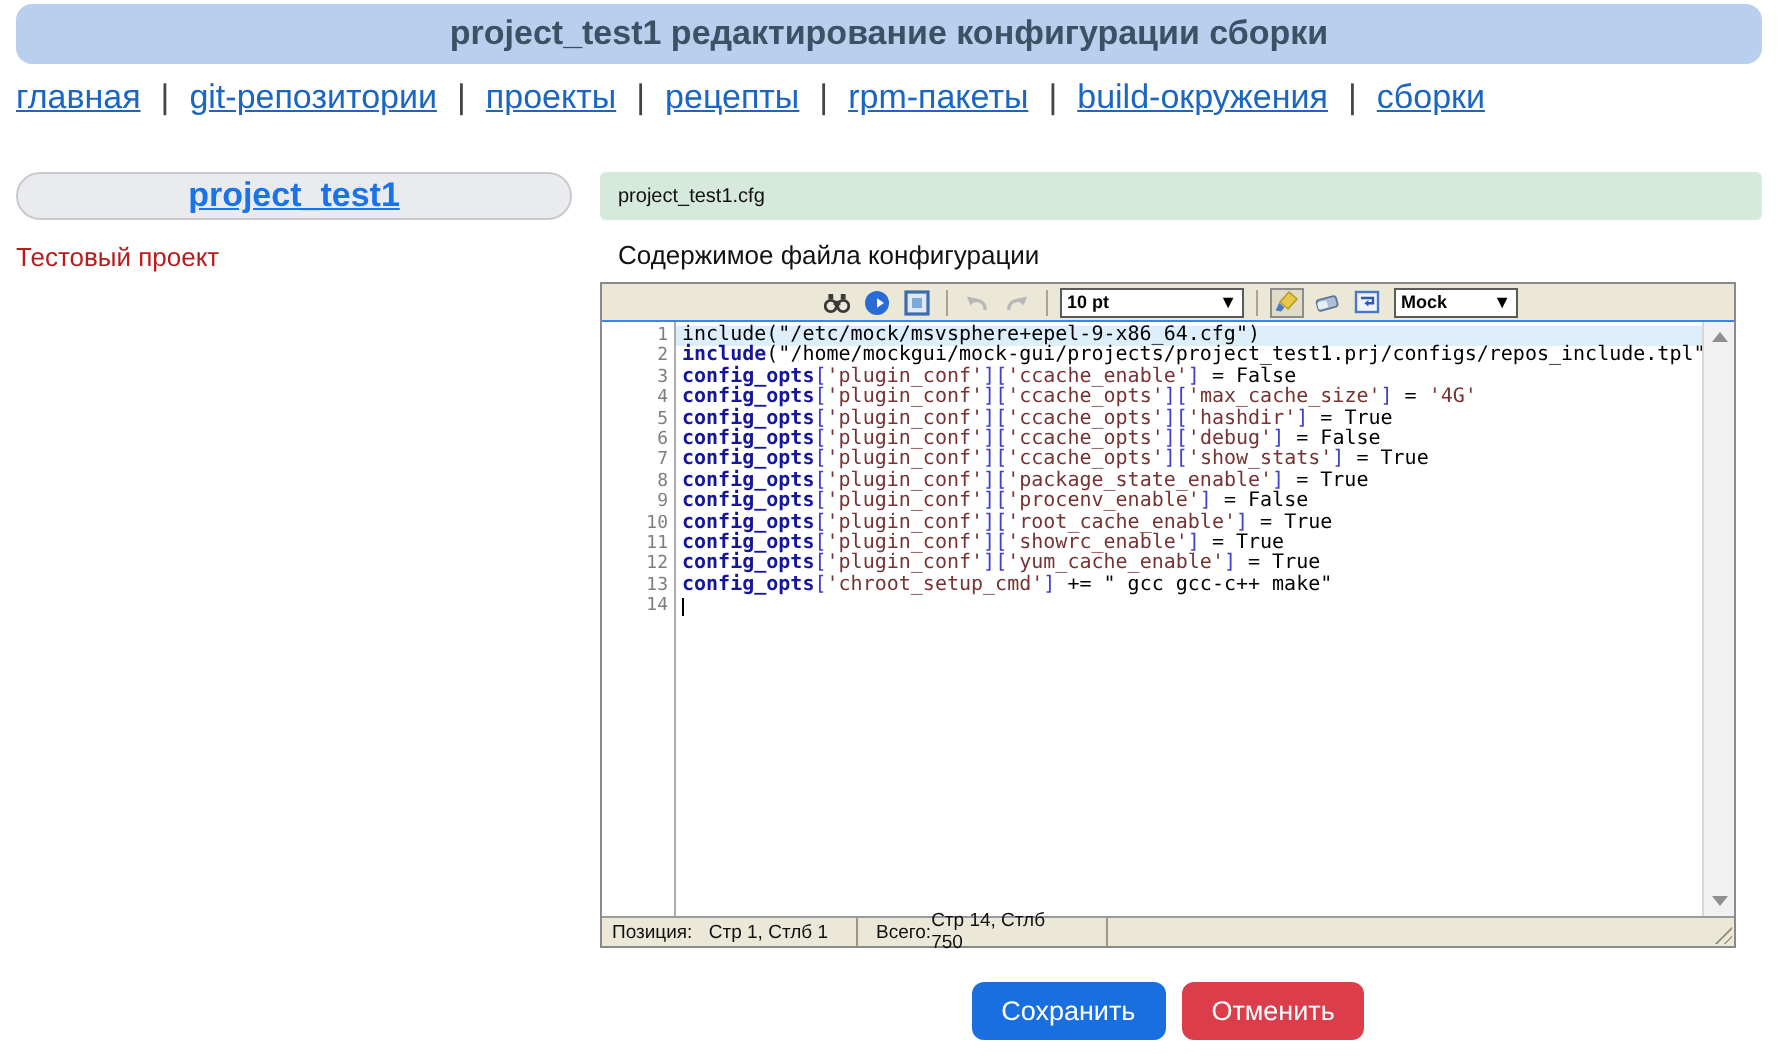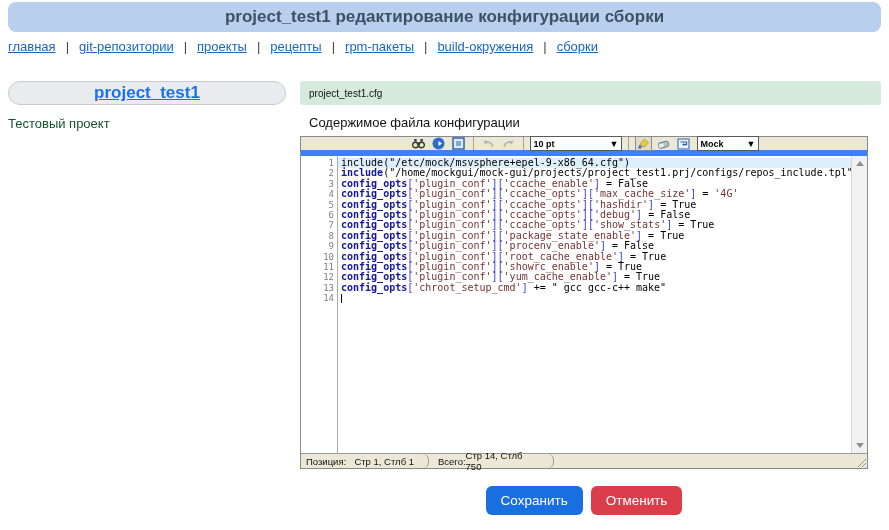--- a/index.html
+++ b/index.html
@@ -5,41 +5,41 @@
   * { margin:0; padding:0; box-sizing:border-box; }
   html,body { width:889px; height:530px; background:#fff; overflow:hidden;
     font-family:"Liberation Sans", sans-serif; }
 
   
   .page-header { margin:2px 8px 0 8px; height:30px; background:#b9cfee;
     border-radius:8px; display:flex; align-items:center; justify-content:center; }
   .page-header h1 { font-size:17px; font-weight:bold; color:#3d5165; }
 
   
-  .nav { margin:7px 8px 0 8px; font-size:13px; display:flex; align-items:center;text-align:center; }
+  .nav { margin:7px 8px 0 8px; font-size:17px; display:flex; align-items:center;text-align:center; }
   .nav a { color:#1a66c2; text-decoration:underline; }
   .nav .sep { color:#444; margin:0 10px; }
 
   
   .cols { display:flex; margin:27px 8px 0 8px; gap:14px; }
   .left-col { width:278px; flex:none; }
   .right-col { flex:1; min-width:0; }
 
   .project-box { height:24px; background:#e9ebee; border:1px solid #c8cacd;
     border-radius:12px; display:flex; align-items:center; justify-content:center; }
   .project-box a { font-size:17px; font-weight:bold; color:#1a73e8; text-decoration:underline; }
-  .project-desc { margin-top:11px; font-size:13px; color:#14532d; }
+  .project-desc { margin-top:11px; font-size:13px; color:#b91c1c; }
 
   .file-bar { height:24px; background:#d6e9dd; border-radius:3px; display:flex;
     align-items:center; padding-left:9px; font-size:10px; color:#111; }
   .content-label { margin:10px 0 6px 9px; font-size:13px; color:#111; }
 
   
   .editor { width:568px; border:1px solid #8a8a8a; background:#fff; }
-  .ed-toolbar { height:19px; background:#ebe8d8; border-bottom:6px solid #3b82f6;
+  .ed-toolbar { height:19px; background:#ebe8d8; border-bottom:1px solid #3b82f6;
     display:flex; align-items:center; justify-content:center; gap:3px; }
   .tbtn { width:17px; height:15px; display:flex; align-items:center; justify-content:center;
     border:1px solid transparent; }
   .tbtn.pressed { border:1px solid #8c8c8c; background:#e0dcc8; }
   .tbtn svg { display:block; }
   .tsep { width:1px; height:13px; background:#a9a392; margin:0 3px; }
   .tbselect { height:15px; background:#fff; border:1px solid #5a5a5a; display:flex;
     align-items:center; font-size:9px; font-weight:bold; color:#000; padding-left:3px; }
   .tbselect .arrow { margin-left:auto; font-size:9px; padding:0 2px; }
   .sel-font { width:92px; }
@@ -60,21 +60,21 @@
   .cursor { display:inline-block; width:1px; height:9px; background:#000; vertical-align:text-bottom; }
 
   .vscroll { width:16px; flex:none; background:#f1f1f1; border-left:1px solid #d7d7d7;
     display:flex; flex-direction:column; justify-content:space-between; align-items:center; }
   .sb-arrow { width:0; height:0; border-left:4px solid transparent; border-right:4px solid transparent; margin:5px 0; }
   .sb-up { border-bottom:5px solid #8f8f8f; }
   .sb-down { border-top:5px solid #8f8f8f; }
 
   .ed-status { height:15px; background:#ebe8d8; border-top:1px solid #9a9a9a;
     display:flex; font-size:9.5px; color:#111; align-items:center; position:relative; }
-  .st-cell { height:100%; display:flex; align-items:center; border-right:1px solid #9e9882;border-radius:6px; }
+  .st-cell { height:100%; display:flex; align-items:center; border-right:1px solid #9e9882; }
   .st-cell.c1 { width:128px; padding-left:5px; }
   .st-cell.c2 { width:125px; padding-left:9px; }
   .st-cell .st-val { margin-left:auto; margin-right:14px; }
   .st-rest { flex:1; }
   .grip { position:absolute; right:1px; bottom:1px; width:10px; height:10px;
     background:repeating-linear-gradient(135deg, transparent 0 2px, #9a9a8a 2px 3px);
     clip-path:polygon(100% 0, 100% 100%, 0 100%); cursor:nwse-resize; }
 
   
   .toggle-row { margin-top:7px; display:flex; align-items:center; font-size:13.5px; color:#111; }

